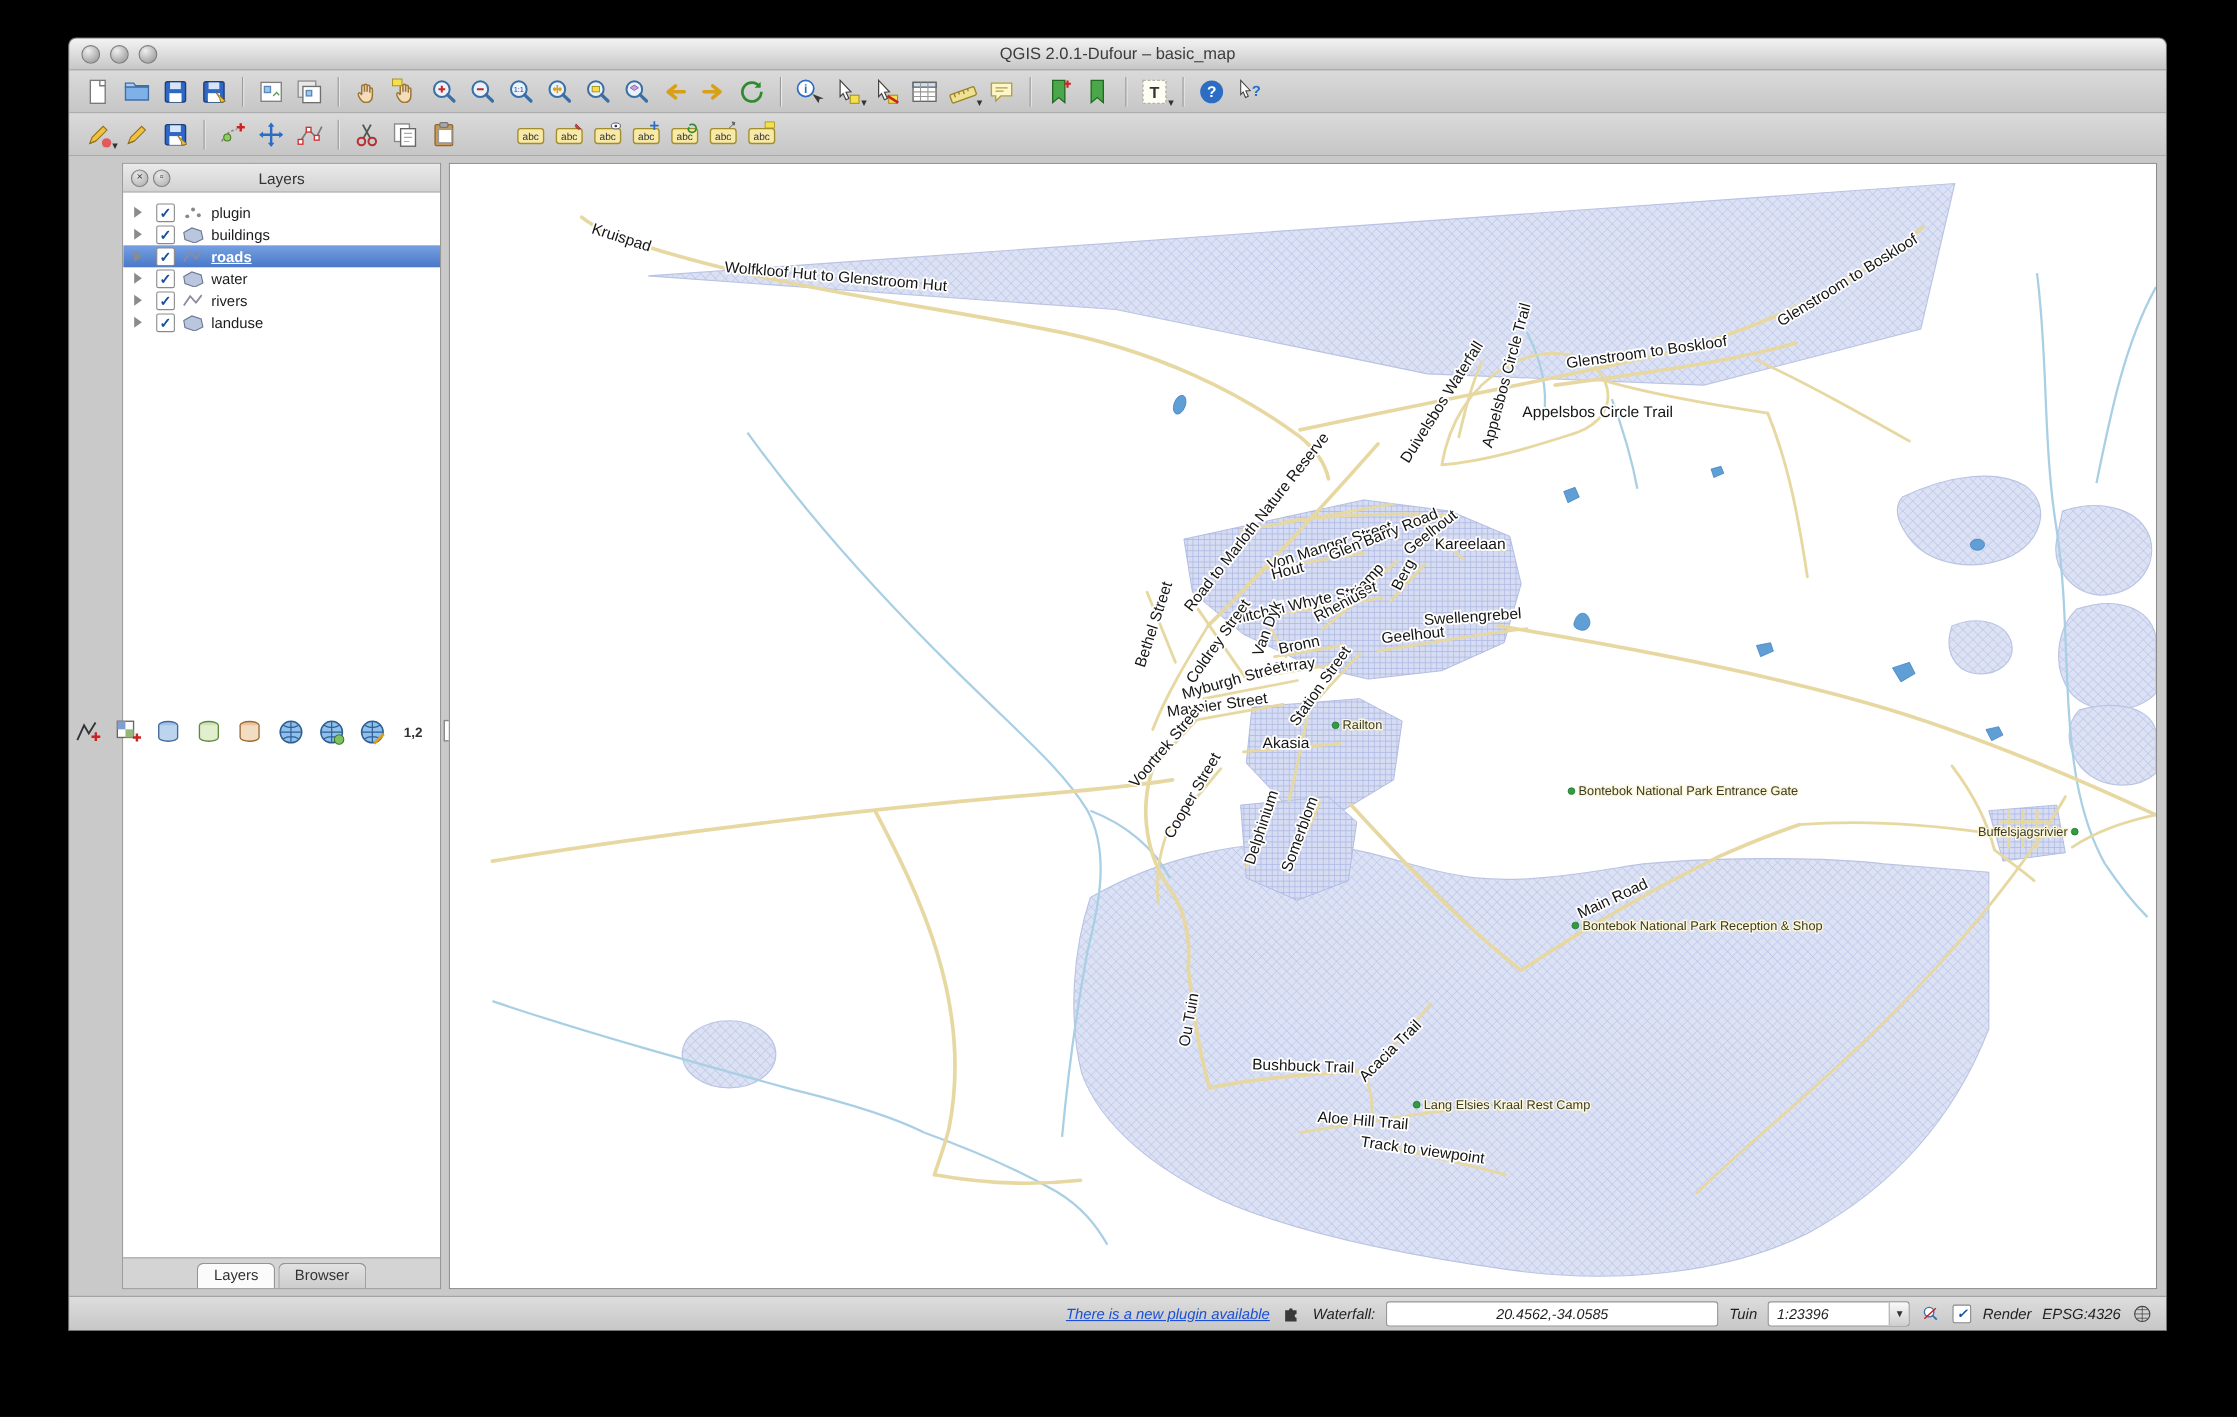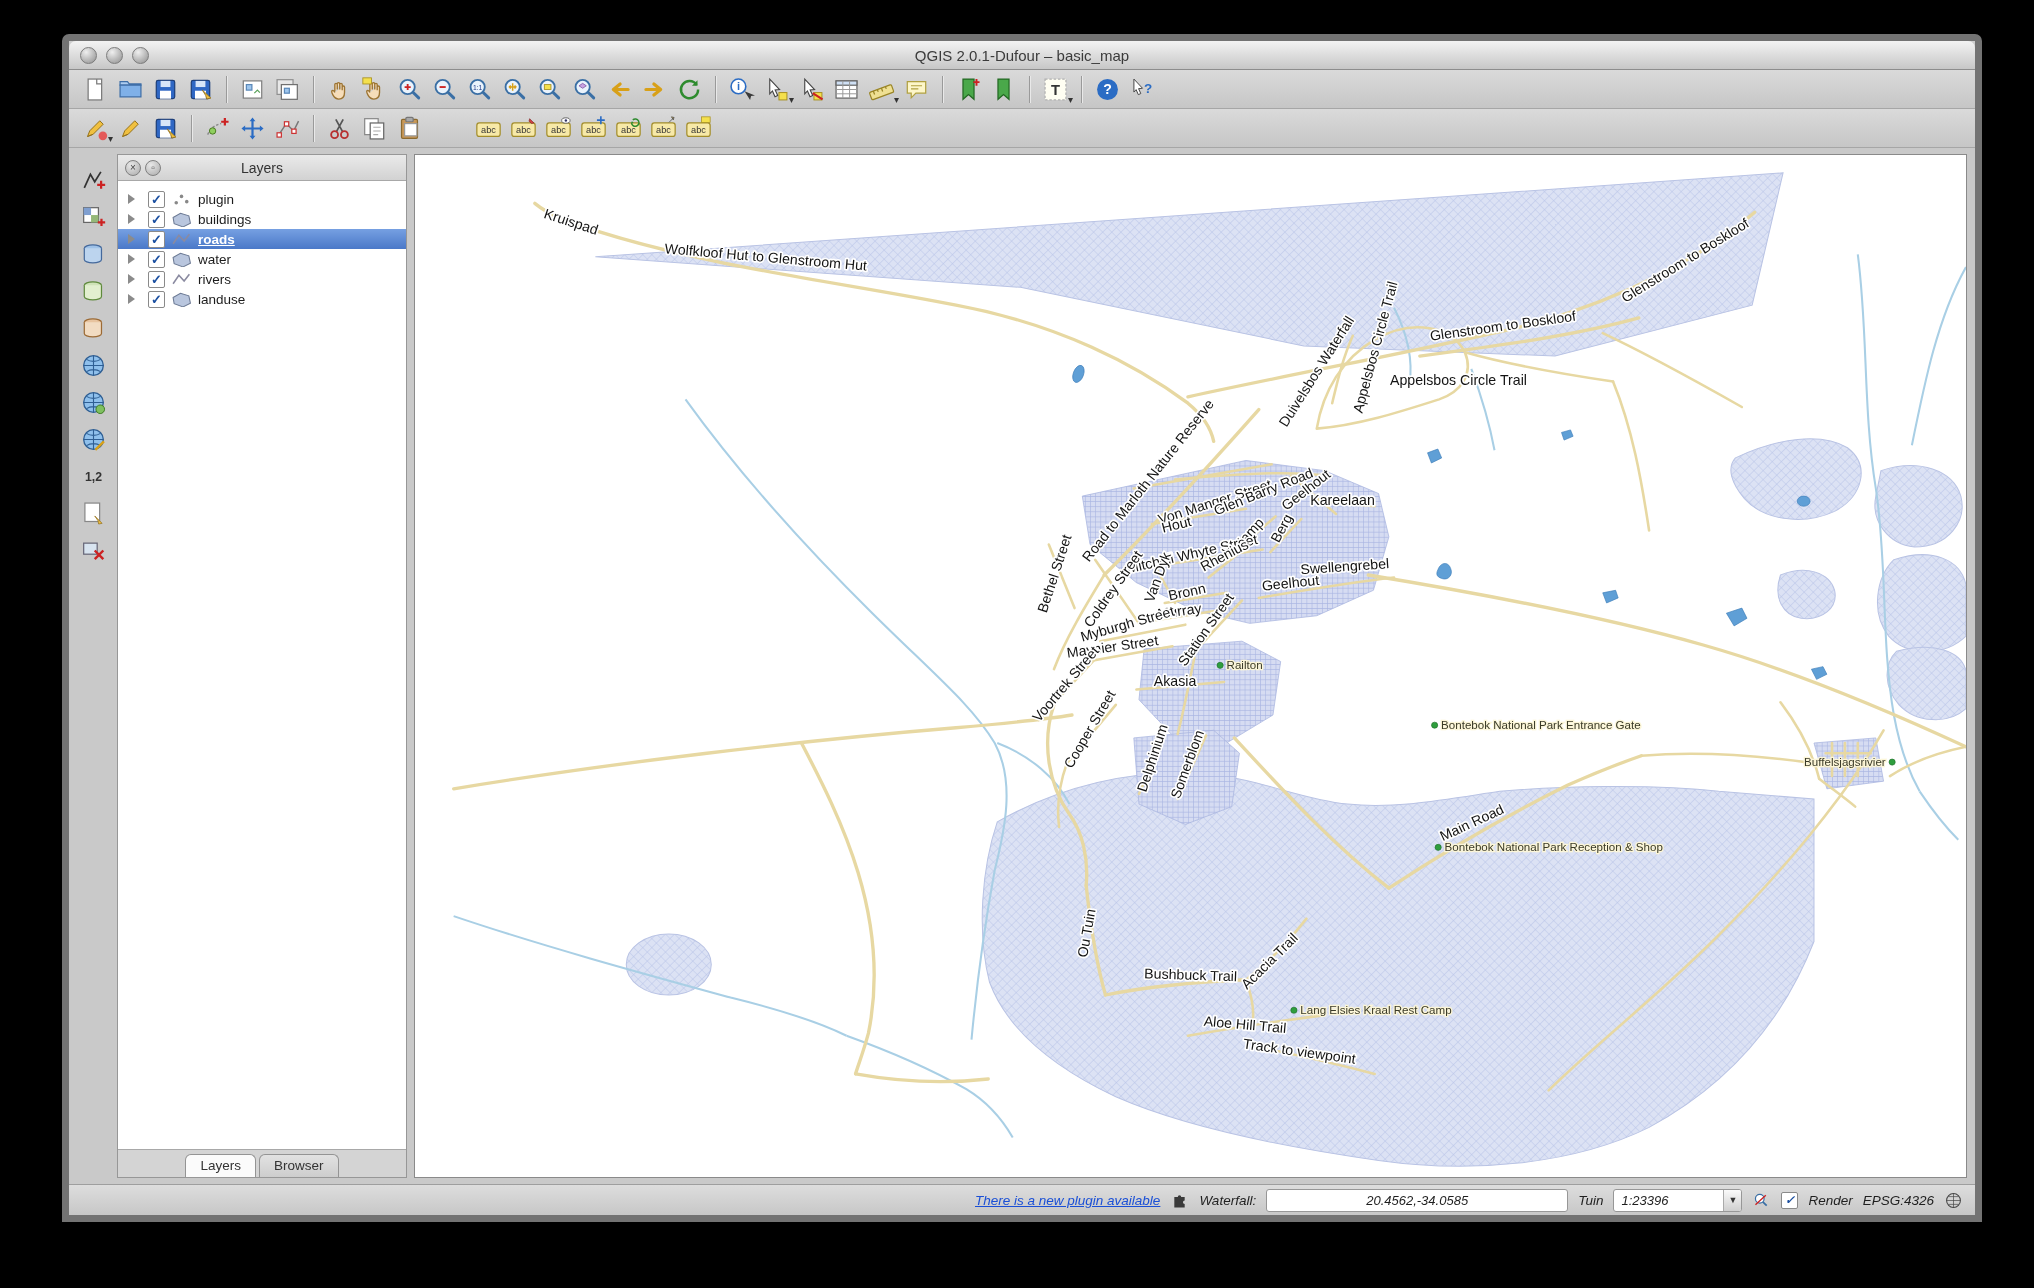--- a/index.html
+++ b/index.html
@@ -1,40 +1,40 @@
 <!DOCTYPE html>
 <html><head>
 <meta charset="utf-8">
 <style>
   html,body{margin:0;padding:0;background:#000;}
   body{width:2034px;height:1288px;position:relative;overflow:hidden;
        font-family:"Liberation Sans",sans-serif;-webkit-font-smoothing:antialiased;}
   .window{position:absolute;left:62px;top:34px;width:1906px;height:1174px;
           background:#cdcdcd;border-radius:7px 7px 0 0;display:flex;flex-direction:column;
-          box-shadow:0 10px 60px rgba(0,0,0,.9);border:7px solid #737373;}
+          box-shadow:0 10px 60px rgba(0,0,0,.9);border:1px solid #737373;}
   
   .titlebar{height:28px;flex:0 0 28px;background:linear-gradient(#f3f3f3,#c7c7c7);
             border-bottom:1px solid #8d8d8d;border-radius:7px 7px 0 0;position:relative;
             display:flex;align-items:center;justify-content:center;}
   .lights{position:absolute;left:11px;top:0;height:100%;display:flex;align-items:center;gap:9px;}
   .light{width:15px;height:15px;border-radius:50%;border:1px solid #7c7c7c;
          background:radial-gradient(circle at 35% 28%,#efefef 0%,#b9b9b9 55%,#8f8f8f 100%);}
   .wtitle{font-size:15px;color:#3b3b3b;}
   
   .toolbar{height:38px;flex:0 0 38px;display:flex;align-items:center;gap:2px;padding:0 10px;
            background:linear-gradient(#dadada,#c6c6c6);border-bottom:1px solid #a6a6a6;}
   .tbtn{width:33px;height:33px;border-radius:4px;display:flex;align-items:center;
         justify-content:center;position:relative;flex:0 0 auto;}
   .tbtn svg{width:27px;height:27px;}
   .tbtn .dd{position:absolute;right:-1px;bottom:1px;font-size:10px;color:#333;line-height:10px;}
   .tsep{width:1px;height:27px;background:#9a9a9a;margin:0 7px;box-shadow:1px 0 0 #e9e9e9;flex:0 0 1px;}
   .tgap{flex:0 0 42px;}
   
   .content{flex:1;display:flex;min-height:0;padding:6px 8px 6px 0;background:#c9c9c9;}
-  .side-toolbar{width:48px;flex:0 0 48px;display:flex;flex-direction:column;align-items:center;
+  .side-toolbar{width:48px;flex:0 0 48px;display:flex;flex-direction:row;align-items:center;
                 padding-top:10px;gap:4px;}
   
   .layers-panel{width:288px;flex:0 0 288px;display:flex;flex-direction:column;margin-right:7px;
                 border:1px solid #979797;background:#e3e3e3;}
   .panel-header{height:25px;flex:0 0 25px;position:relative;display:flex;align-items:center;
                 justify-content:center;font-size:14px;color:#333;
                 background:linear-gradient(#eaeaea,#d2d2d2);border-bottom:1px solid #a8a8a8;}
   .panel-btn{position:absolute;top:5px;width:14px;height:14px;border-radius:50%;
              background:radial-gradient(circle at 35% 30%,#e8e8e8,#ababab);border:1px solid #808080;
              font-size:10px;line-height:13px;text-align:center;color:#444;}

